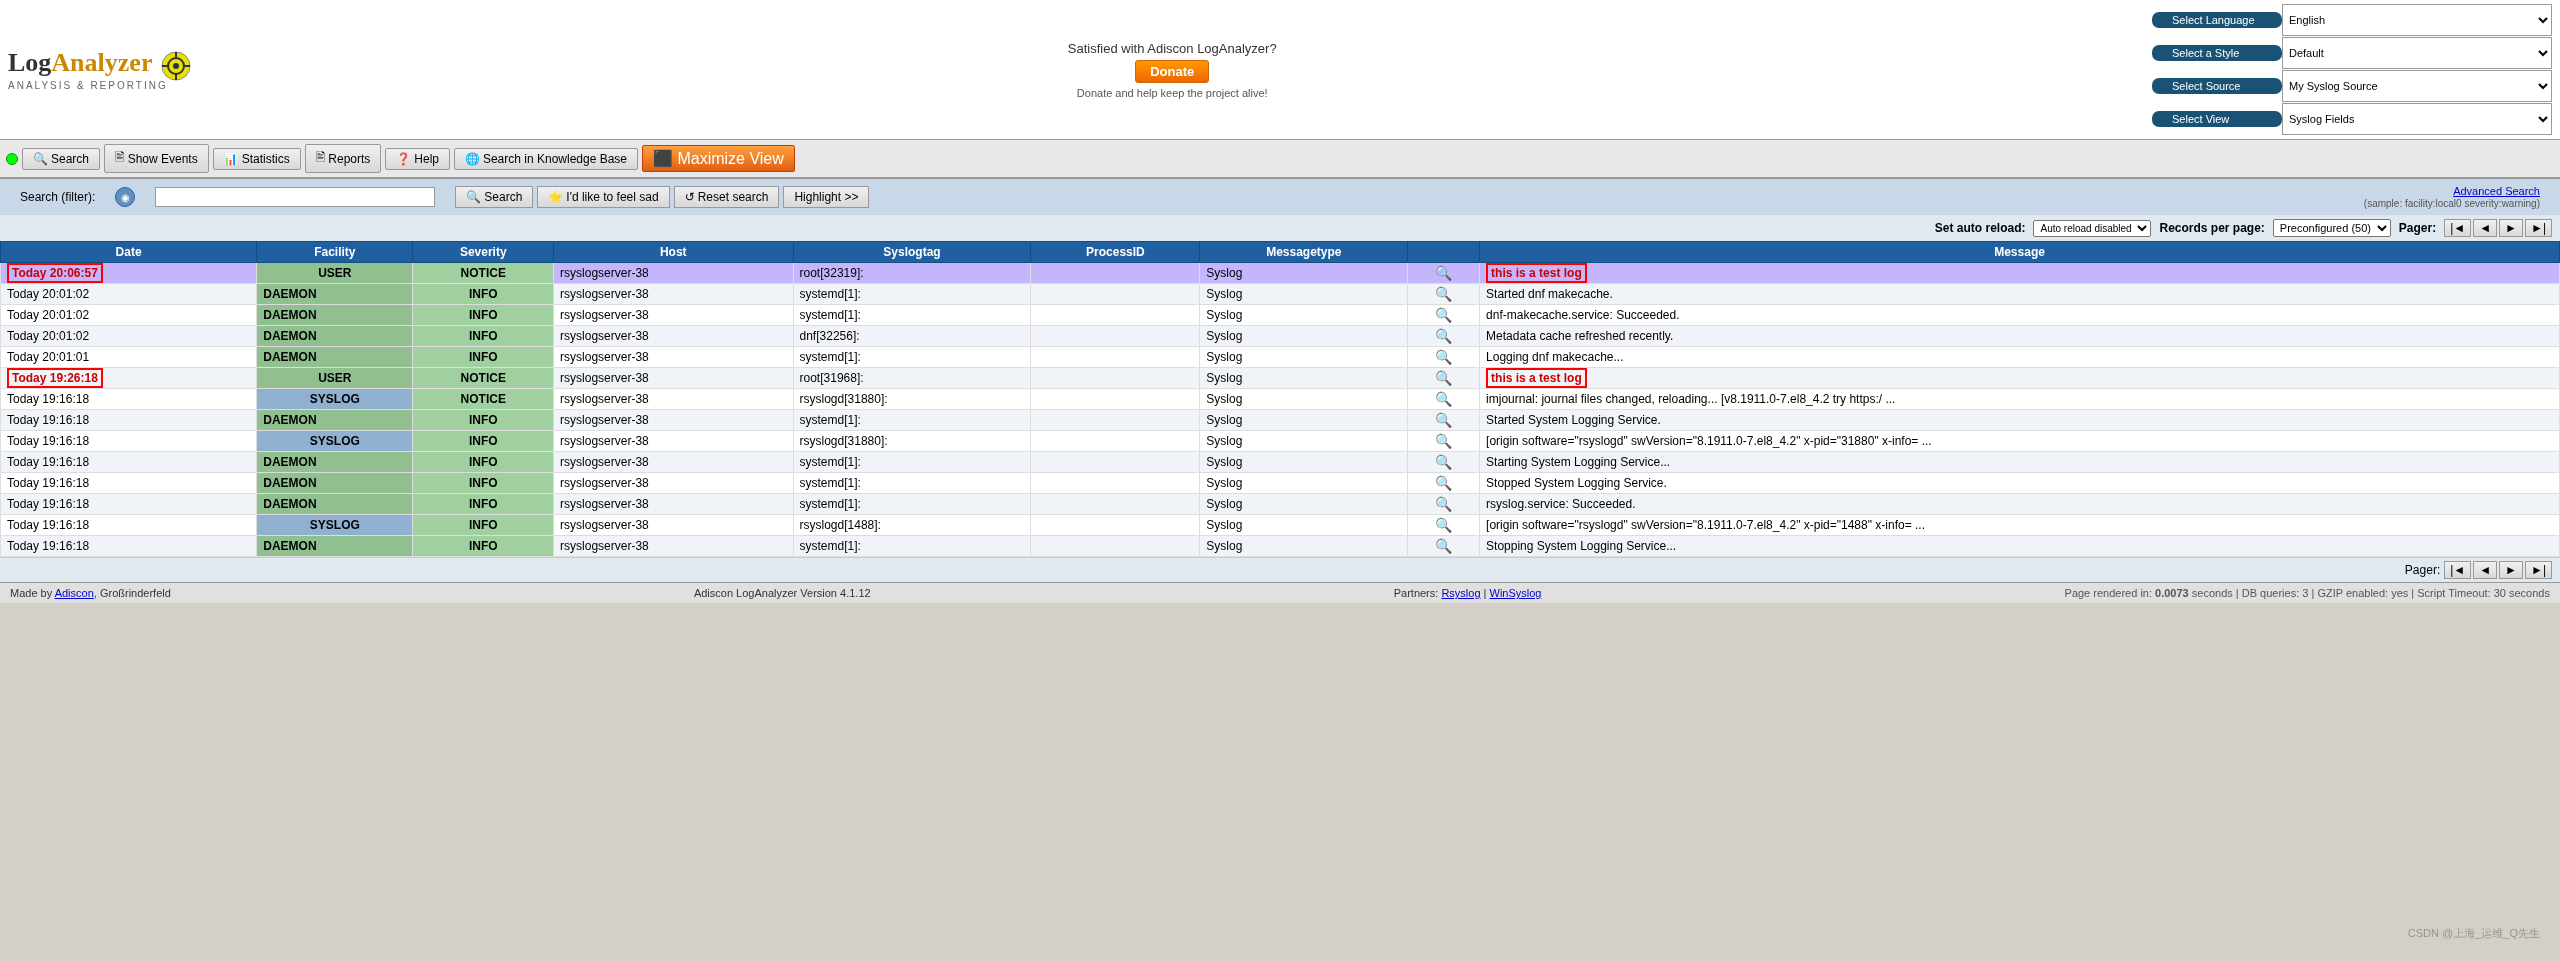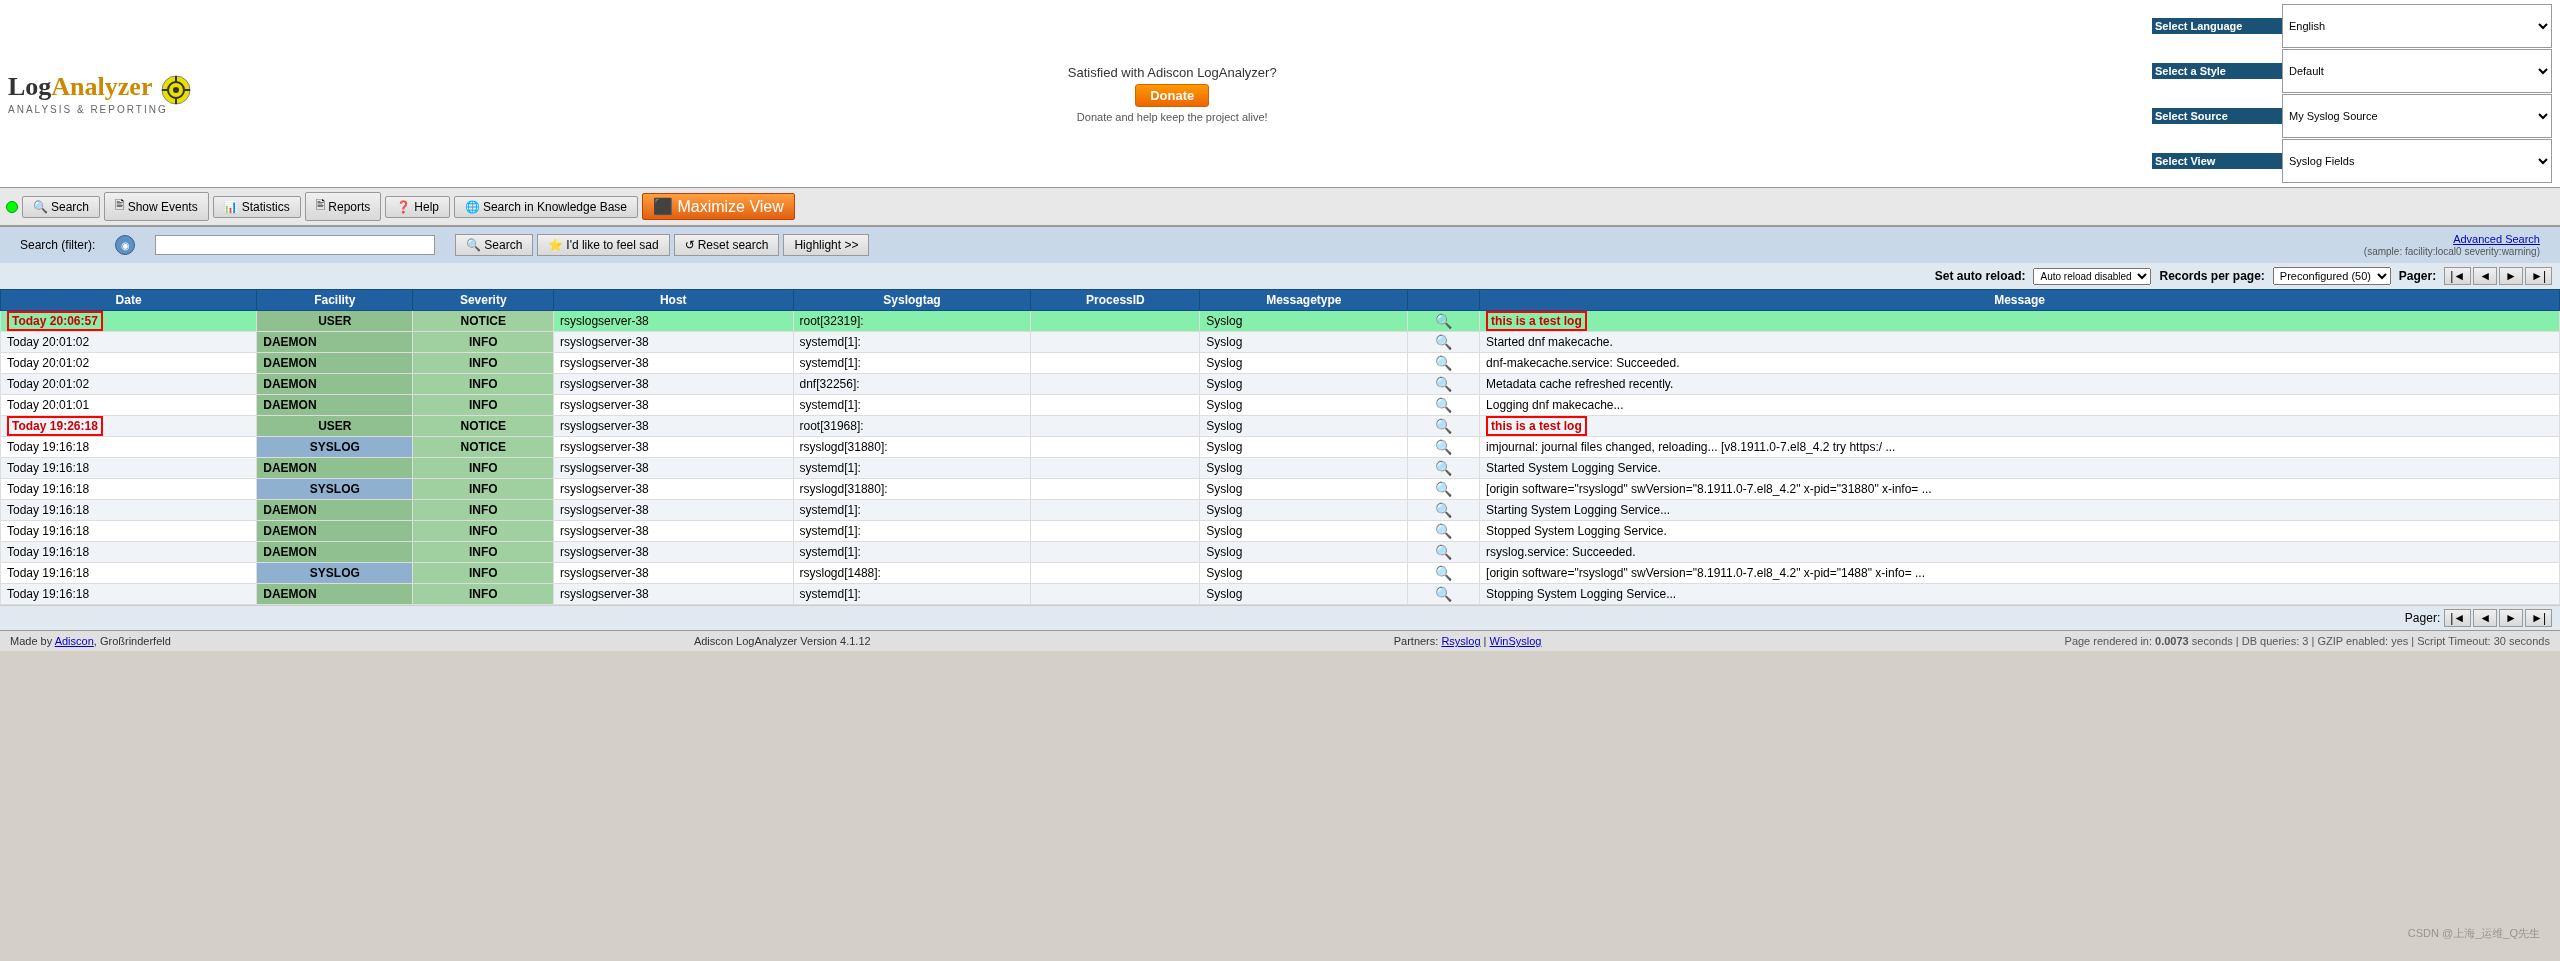--- a/index.html
+++ b/index.html
@@ -5,22 +5,22 @@
     * { box-sizing: border-box; margin: 0; padding: 0; }
     body { font-family: Arial, sans-serif; font-size: 12px; background: #d4d0c8; }
 
     
     .header { display: flex; align-items: center; background: #fff; border-bottom: 1px solid #999; padding: 4px 8px; }
     .logo-area { display: flex; flex-direction: column; }
     .header-center { flex: 1; text-align: center; }
     .donate-btn { background: linear-gradient(to bottom, #f90, #e60); border: 1px solid #c60; color: #fff; font-weight: bold; padding: 3px 14px; border-radius: 3px; cursor: pointer; font-size: 13px; }
     .header-right { display: flex; flex-direction: column; gap: 1px; min-width: 400px; }
     .header-right-row { display: flex; align-items: center; }
-    .header-right-label { background: #1a5276; color: #fff; font-size: 11px; font-weight: bold; padding: 2px 3px; width: 130px; text-align: left; }
-    .header-right-select { flex: 1; font-size: 11px; padding: 14px 2px; border: 1px solid #999; background: #fff; }
+    .header-right-label { background: #1a5276; color: #fff; font-size: 11px; font-weight: normal; padding: 2px 20px; width: 130px; text-align: left; border-radius: 7px; }
+    .header-right-select { flex: 1; font-size: 11px; padding: 8px 2px; border: 1px solid #999; background: #fff; }
 
     
     .toolbar { background: #e8e8e8; border-bottom: 2px solid #999; padding: 4px 6px; display: flex; gap: 4px; align-items: center; }
     .toolbar-btn { background: linear-gradient(to bottom, #f0f0f0, #d8d8d8); border: 1px solid #999; padding: 3px 10px; font-size: 12px; cursor: pointer; border-radius: 2px; display: flex; align-items: center; gap: 3px; }
     .green-dot { width: 12px; height: 12px; background: #0f0; border-radius: 50%; border: 1px solid #090; display: inline-block; }
     .maximize-btn { background: linear-gradient(to bottom, #ffa040, #e06010); border: 1px solid #c04000; color: #fff; padding: 3px 10px; font-size: 16px; cursor: pointer; border-radius: 2px; }
 
     
     .search-bar { background: #c8d8e8; padding: 6px 20px; display: flex; align-items: center; gap: 20px; flex-wrap: wrap; }
     .search-filter-input { width: 280px; padding: 2px 4px; border: 1px solid #999; font-size: 12px; }
@@ -214,21 +214,21 @@
         <th>Severity</th>
         <th>Host</th>
         <th>Syslogtag</th>
         <th>ProcessID</th>
         <th>Messagetype</th>
         <th></th>
         <th>Message</th>
       </tr>
     </thead>
     <tbody id="log-tbody">
-    <tr style="background: #86efac; margin-top: 36px;">
+    <tr style="background: #c4b5fd; margin-top: 36px;">
           <td class="col-date"><span style="border:2px solid red;color:#c00;font-weight:bold;padding:1px 3px;">Today 20:06:57</span></td>
           <td class="facility-user">USER</td>
           <td class="severity-notice">NOTICE</td>
           <td>rsyslogserver-38</td>
           <td>root[32319]:</td>
           <td></td>
           <td>Syslog</td>
           <td style="text-align: center;"><span style="cursor:pointer;font-size:14px;" title="Details">🔍</span></td>
           <td class="col-msg"><span style="border:2px solid red;color:#c00;font-weight:bold;padding:1px 3px;">this is a test log</span></td>
         </tr>

